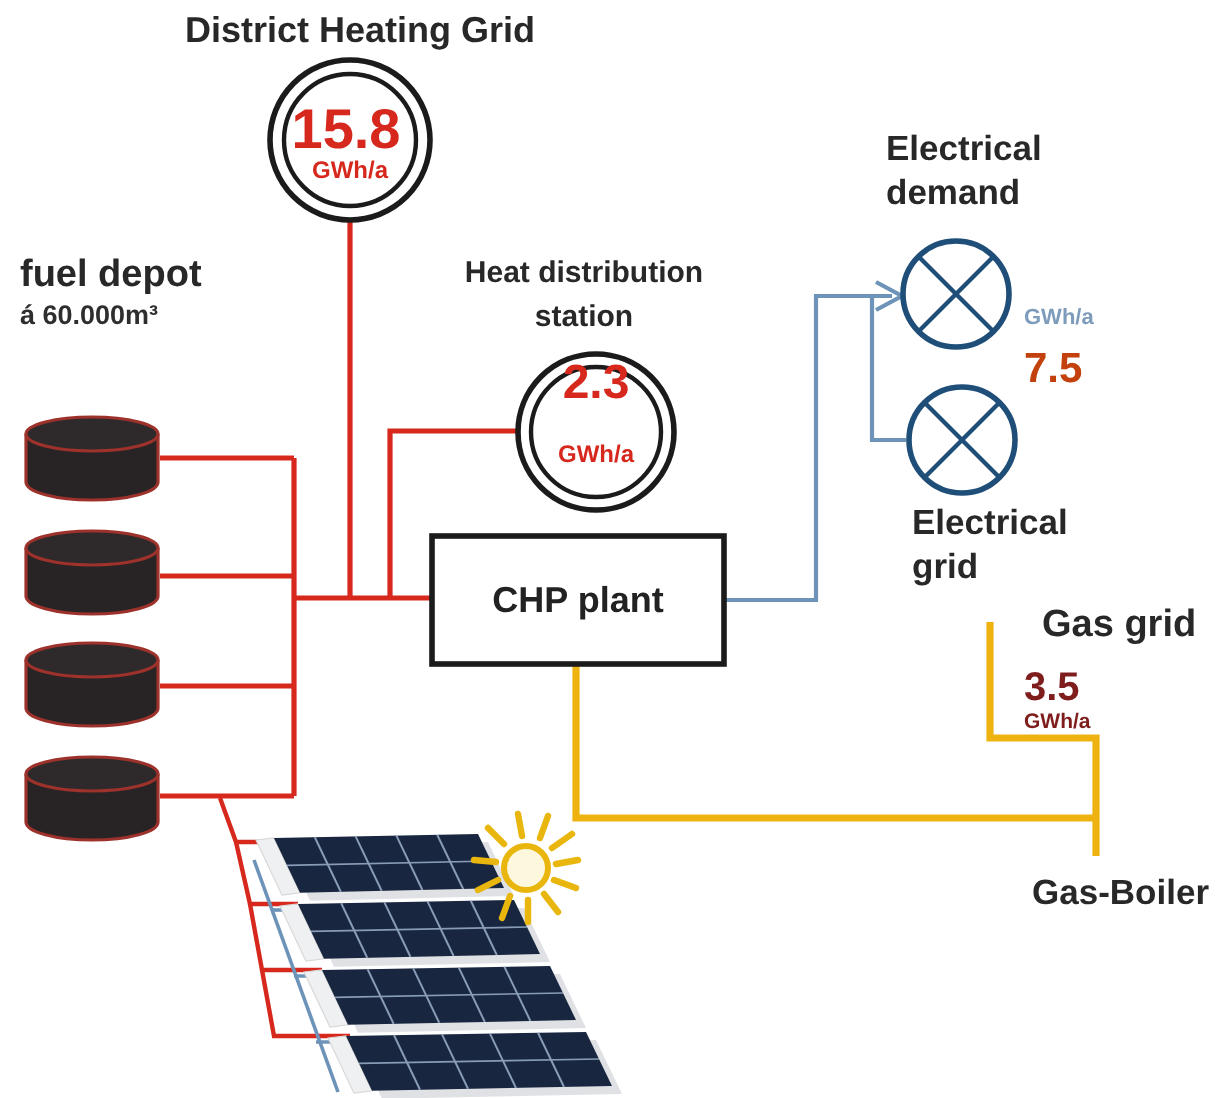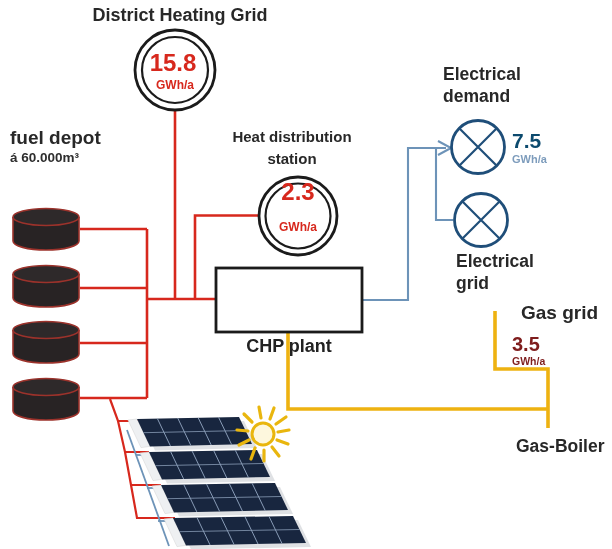--- a/index.html
+++ b/index.html
@@ -5,31 +5,31 @@
   html,body{margin:0;padding:0;background:#ffffff;}
   #stage{
     position:relative;width:612px;height:549px;background:#ffffff;
     font-family:"Liberation Sans", sans-serif;color:#262626;overflow:hidden;
   }
   #diagram-svg{position:absolute;left:0;top:0;}
   .lbl{position:absolute;white-space:nowrap;}
   .title{font-size:18px;font-weight:600;color:#282828;line-height:22px;}
   .center{text-align:center;}
   .red{color:#d7281d;}
-  .blue{color:#0c4a6e;}
+  .blue{color:#c2410c;margin-top:44px;}
   .blue-lite{color:#7d9cbc;}
   .yellow{color:#7f1d1d;}
   .big-val{font-size:24px;font-weight:600;}
   .mid-val{font-size:21px;font-weight:600;}
   .unit{font-size:12px;font-weight:600;}
   .unit-sm{font-size:11px;font-weight:600;}
   .chp-label{
     position:absolute;left:216px;top:269px;width:146px;height:62px;
     display:flex;align-items:center;justify-content:center;
-    font-size:18px;font-weight:600;color:#222;margin-top:46px;
+    font-size:18px;font-weight:600;color:#222;
   }
   .subtitle{font-size:13.5px;font-weight:600;color:#2e2e2e;line-height:16px;}
 </style>
 </head>
 <body>
 
 <div id="stage">
 
   <svg id="diagram-svg" width="612" height="549" viewBox="0 0 612 549">
 
@@ -178,21 +178,21 @@
         <path d="M-8,14 L-12,25"></path>
         <path d="M1,16 L1,27"></path>
         <path d="M9,13 L16,22"></path>
         <path d="M14,6 L25,10"></path>
       </g>
     </g>
   </svg>
 
   <div class="lbl title center" style="left:75px;top:4px;width:210px;">District Heating Grid</div>
 
-  <div class="lbl red big-val center" style="left:135px;top:49px;width:76px;font-size:24px;">15.8</div>
+  <div class="lbl red big-val center" style="left:135px;top:49px;width:76px;font-size:28px;">15.8</div>
   <div class="lbl red unit center" style="left:135px;top:78px;width:80px;">GWh/a</div>
 
   <div class="lbl title center" style="left:202px;top:126px;width:180px;font-size:15px;">
     <div>Heat distribution</div>
     <div>station</div>
   </div>
 
   <div class="lbl red big-val center" style="left:258px;top:178px;width:80px;">2.3</div>
   <div class="lbl red unit center" style="left:258px;top:220px;width:80px;">GWh/a</div>
 

